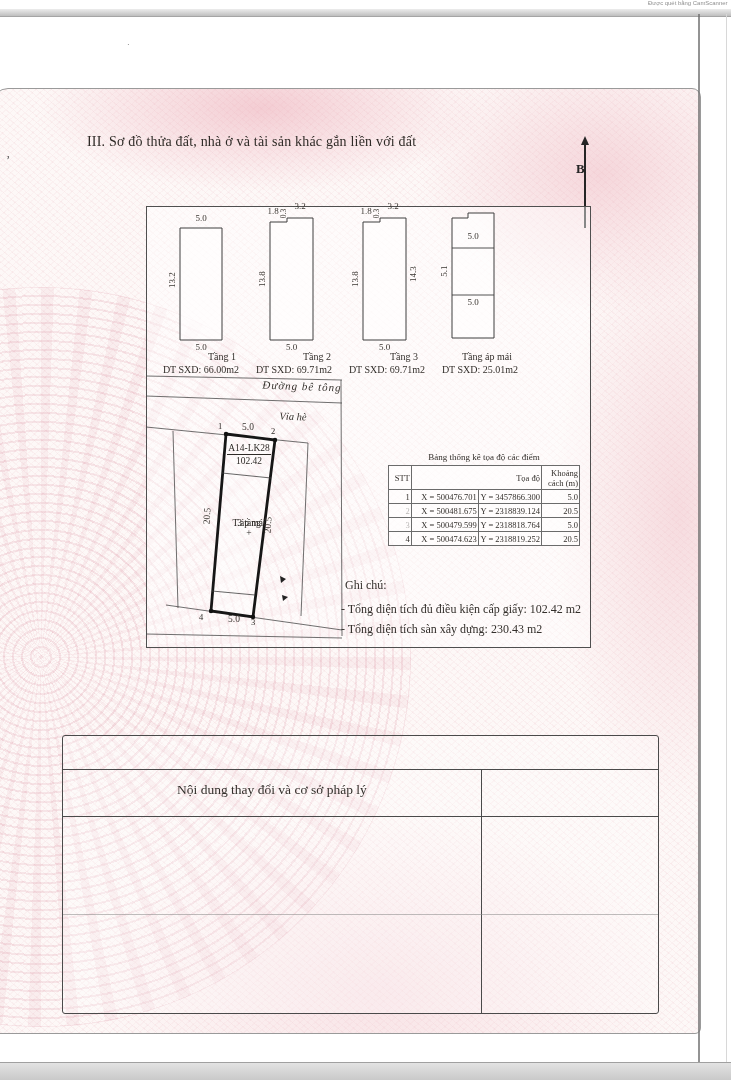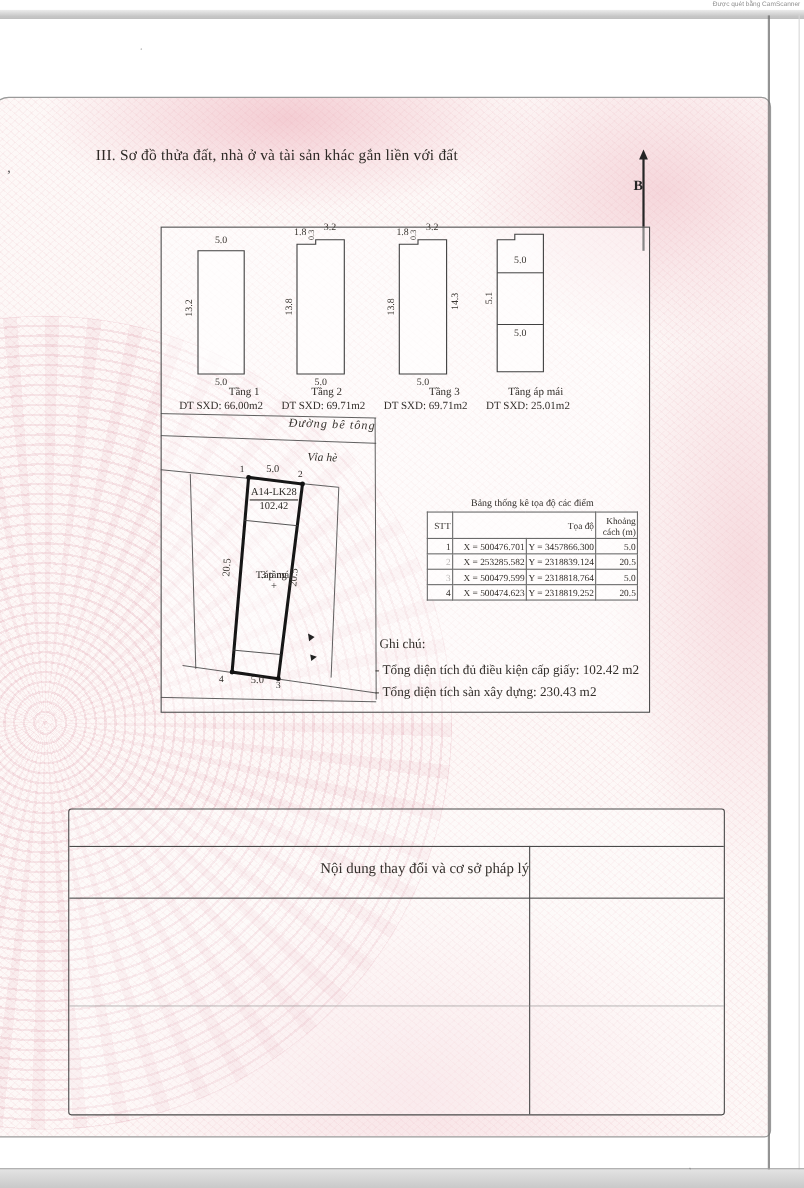--- a/index.html
+++ b/index.html
@@ -73,21 +73,21 @@
   .note{position:absolute;font-size:12px;color:#332f2b;white-space:nowrap;}
 
   
   .sec4{position:absolute;left:62px;top:735px;width:595px;height:277px;
         border:1.5px solid #4a4a4a;border-radius:3px;background:rgba(255,255,255,.25);}
   .sec4-title{position:absolute;left:26px;top:7px;font-size:14px;font-weight:bold;color:#2e2a26;width:540px;}
   .sec4-hline1{position:absolute;left:0;right:0;top:33px;height:1.2px;background:#4a4a4a;}
   .sec4-hline2{position:absolute;left:0;right:0;top:80px;height:1px;background:#4a4a4a;}
   .sec4-rowline{position:absolute;left:0;right:0;top:178px;height:.8px;background:#8a8a8a;opacity:.55;}
   .sec4-vline{position:absolute;left:418px;top:33px;bottom:0;width:1.2px;background:#4a4a4a;}
-  .sec4-col-left{position:absolute;left:0;top:46px;width:418px;text-align:right;font-size:13.5px;color:#332f2b;}
+  .sec4-col-left{position:absolute;left:0;top:46px;width:418px;text-align:center;font-size:13.5px;color:#332f2b;}
   .sec4-col-right{position:absolute;left:419px;top:38px;width:176px;padding:0 8px;box-sizing:border-box;
                   text-align:center;font-size:13.5px;line-height:1.35;color:#332f2b;}
 </style>
 </head>
 <body>
 
 <div id="app">
 
   <div class="cam-text">Được quét bằng CamScanner</div>
   <div class="topbar"></div>
@@ -126,21 +126,21 @@
   <div class="dim vt" style="left:152px;top:275px;width:40px;">13.2</div>
   <div class="dim" style="left:180px;top:342px;width:42px;">5.0</div>
   <div class="fname" style="left:166px;top:351px;width:70px;">Tầng 1</div>
   <div class="farea" style="left:146px;top:364px;width:110px;">DT SXD: 66.00m2</div>
 
   <div class="dim" style="left:262px;top:206px;width:22px;">1.8</div>
   <div class="dim7 vt" style="left:268px;top:209px;width:30px;">0.3</div>
   <div class="dim" style="left:286px;top:201px;width:28px;">3.2</div>
   <div class="dim vt" style="left:242px;top:274px;width:40px;">13.8</div>
   <div class="dim" style="left:270px;top:342px;width:43px;">5.0</div>
-  <div class="fname" style="left:245px;top:351px;width:66px;">Tầng 2</div>
+  <div class="fname" style="left:265px;top:351px;width:66px;">Tầng 2</div>
   <div class="farea" style="left:239px;top:364px;width:110px;">DT SXD: 69.71m2</div>
 
   <div class="dim" style="left:355px;top:206px;width:22px;">1.8</div>
   <div class="dim7 vt" style="left:361px;top:209px;width:30px;">0.3</div>
   <div class="dim" style="left:379px;top:201px;width:28px;">3.2</div>
   <div class="dim vt" style="left:335px;top:274px;width:40px;">13.8</div>
   <div class="dim vt" style="left:393px;top:269px;width:40px;">14.3</div>
   <div class="dim" style="left:363px;top:342px;width:43px;">5.0</div>
   <div class="fname" style="left:352px;top:351px;width:66px;">Tầng 3</div>
   <div class="farea" style="left:332px;top:364px;width:110px;">DT SXD: 69.71m2</div>
@@ -206,21 +206,21 @@
     </thead>
     <tbody>
       <tr>
         <td class="c-stt">1</td>
         <td class="c-x">X = 500476.701</td>
         <td class="c-y">Y = 3457866.300</td>
         <td class="c-d">5.0</td>
       </tr>
       <tr>
         <td class="c-stt dimmed">2</td>
-        <td class="c-x">X = 253285.582</td>
+        <td class="c-x">X = 500481.675</td>
         <td class="c-y">Y = 2318839.124</td>
         <td class="c-d">20.5</td>
       </tr>
       <tr>
         <td class="c-stt dimmed">3</td>
         <td class="c-x">X = 500479.599</td>
         <td class="c-y">Y = 2318818.764</td>
         <td class="c-d">5.0</td>
       </tr>
       <tr>

